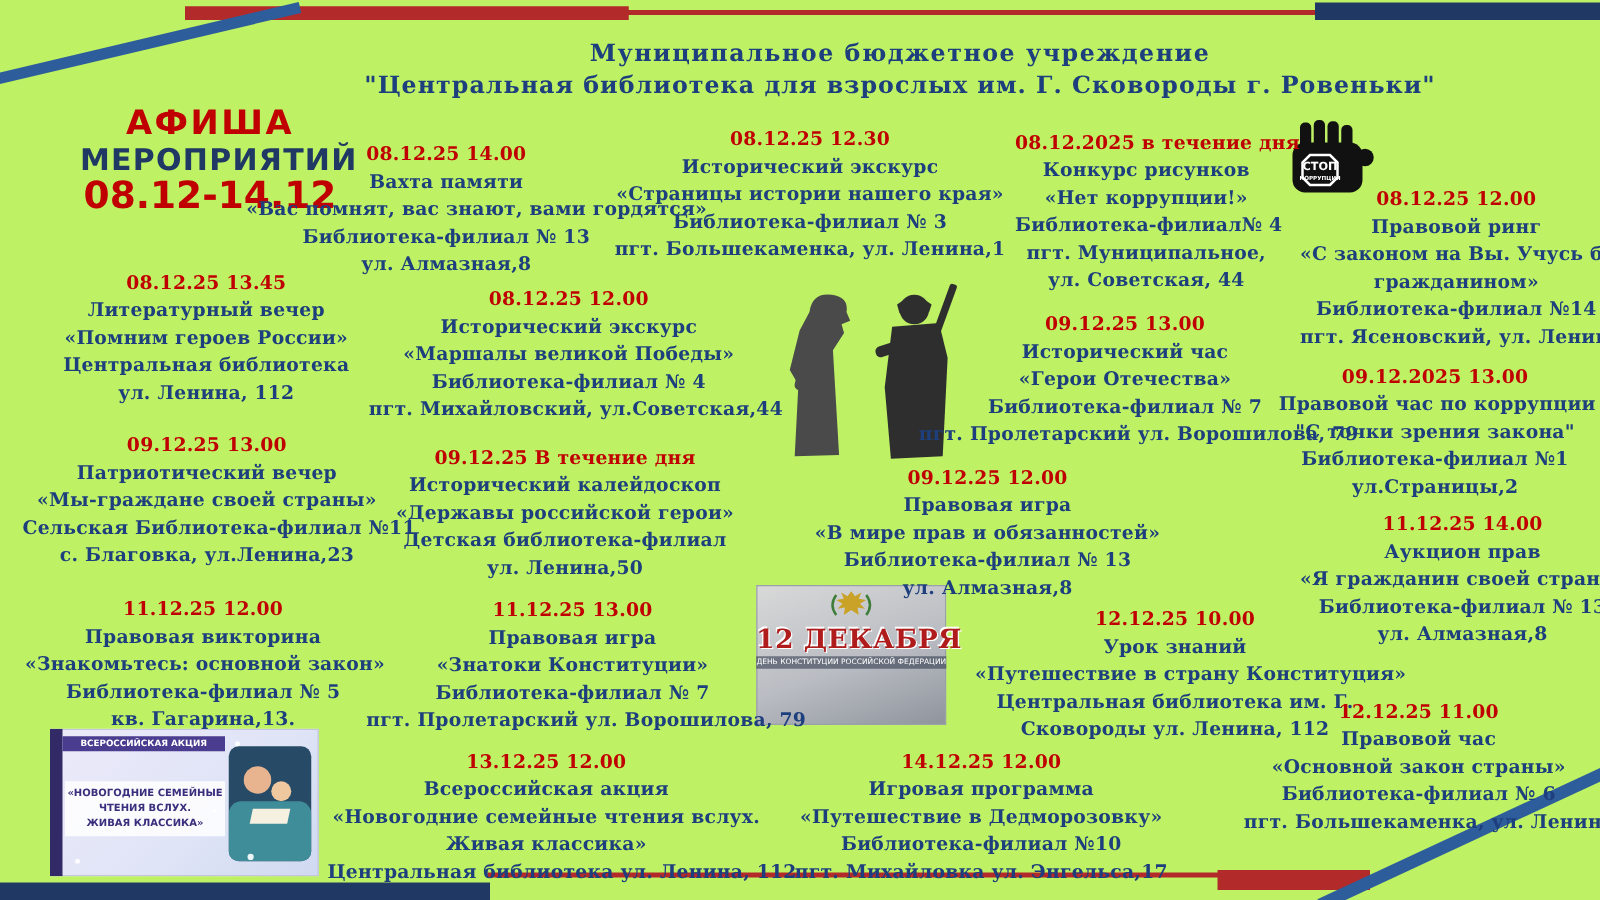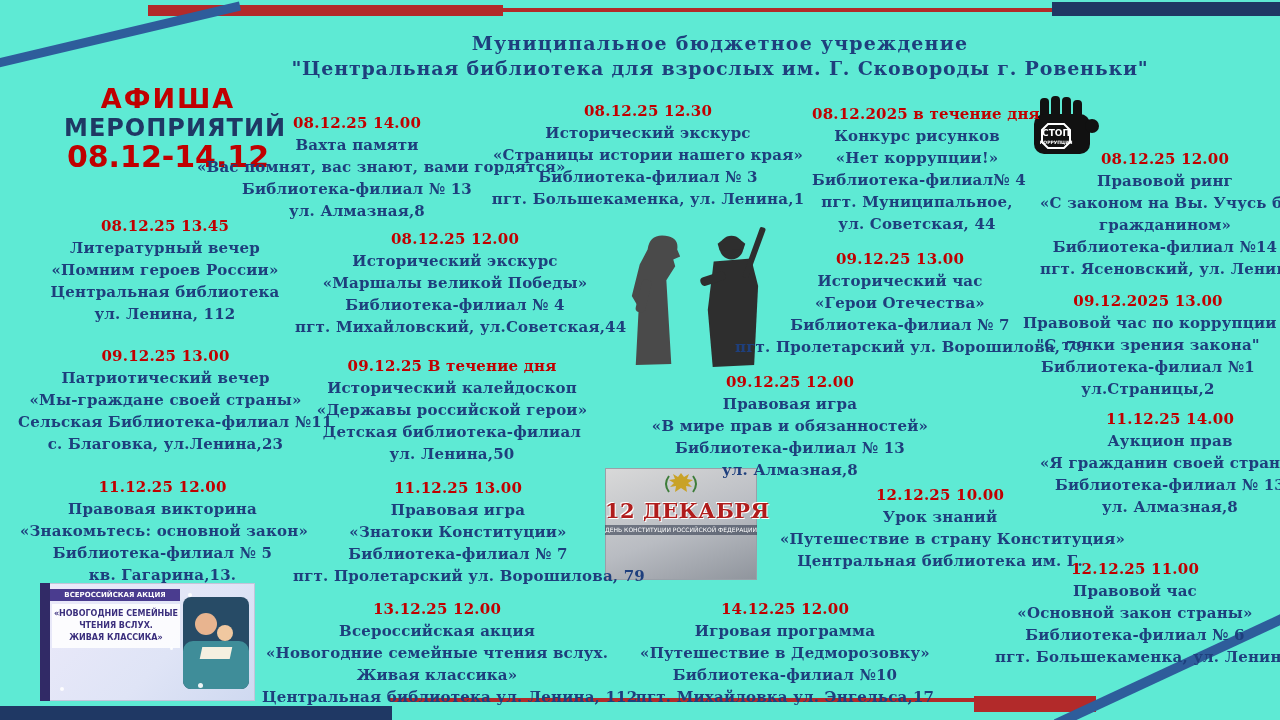--- a/index.html
+++ b/index.html
@@ -1,16 +1,16 @@
 <!DOCTYPE html>
 <html><head>
 <meta charset="utf-8">
 <style>
   html,body { margin:0; padding:0; background:#ffffff; }
-  .page { position:relative; width:1280px; height:720px; background:#5eead4; overflow:hidden;
+  .page { position:relative; width:1280px; height:720px; background:#bef264; overflow:hidden;
           font-family:"DejaVu Serif", serif; }
   .deco { position:absolute; left:0; top:0; z-index:1; }
 
   .header { position:absolute; left:160px; top:31px; width:1120px; z-index:3;
             text-align:center; font-weight:bold; color:#1e3f7d; }
   .header .h1 { font-size:19px; letter-spacing:1.2px; line-height:25px; }
   .header .h2 { font-size:19px; letter-spacing:0.8px; line-height:25px; }
 
   .badge { position:absolute; left:16px; top:84px; width:208px; z-index:3; text-align:center;
            font-family:"DejaVu Sans", sans-serif; font-weight:bold;margin-left:48px; }
@@ -57,21 +57,21 @@
 
   .stamp { position:absolute; left:1026px; top:96px; width:80px; height:64px; z-index:2; }
 
   .promo { position:absolute; left:40px; top:583px; width:215px; height:118px; z-index:2;
            background:linear-gradient(135deg,#eceafa 0%,#dfe4f6 60%,#cfd9f0 100%);
            box-shadow:0 0 0 1px #c4c4da inset; overflow:hidden; }
   .promo .strip { position:absolute; left:0; top:0; width:10px; height:118px; background:#312a66; }
   .promo .ribbon { position:absolute; left:10px; top:6px; width:130px; background:#4a3c8f;
                    color:#ffffff; font-family:"DejaVu Sans", sans-serif; font-weight:bold;
                    font-size:7px; line-height:12px; text-align:center; }
-  .promo .ptext { position:absolute; left:12px; top:21px; width:128px; background:rgba(255,255,255,0.85);
+  .promo .ptext { position:absolute; left:12px; top:42px; width:128px; background:rgba(255,255,255,0.85);
                   color:#3b2f7d; font-family:"DejaVu Sans", sans-serif; font-weight:bold;
                   font-size:8px; line-height:12px; text-align:center; padding:4px 0; }
   .promo .illus { position:absolute; right:6px; top:14px; width:66px; height:92px;
                   background:#274b66; border-radius:8px; overflow:hidden; }
   .promo .head1 { position:absolute; left:12px; top:16px; width:22px; height:22px;
                   border-radius:50%; background:#e8b48f; }
   .promo .head2 { position:absolute; left:34px; top:28px; width:16px; height:16px;
                   border-radius:50%; background:#f0c8a0; }
   .promo .blanket { position:absolute; left:0px; top:44px; width:66px; height:48px;
                     background:#3f8d99; border-radius:10px 10px 0 0; }
@@ -218,20 +218,21 @@
     <div>«Знатоки Конституции»</div>
     <div>Библиотека-филиал № 7</div>
     <div>пгт. Пролетарский ул. Ворошилова, 79</div>
   </div>
 
   <div class="ev e14">
     <div class="dt">12.12.25 10.00</div>
     <div>Урок знаний</div>
     <div>«Путешествие  в  страну  Конституция»</div>
     <div>Центральная  библиотека им. Г.</div>
+    <div>Сковороды ул. Ленина, 112</div>
   </div>
 
   <div class="ev e15">
     <div class="dt">12.12.25 11.00</div>
     <div>Правовой час</div>
     <div>«Основной закон  страны»</div>
     <div>Библиотека-филиал № 6</div>
     <div>пгт. Большекаменка, ул. Ленина,1</div>
   </div>
 

